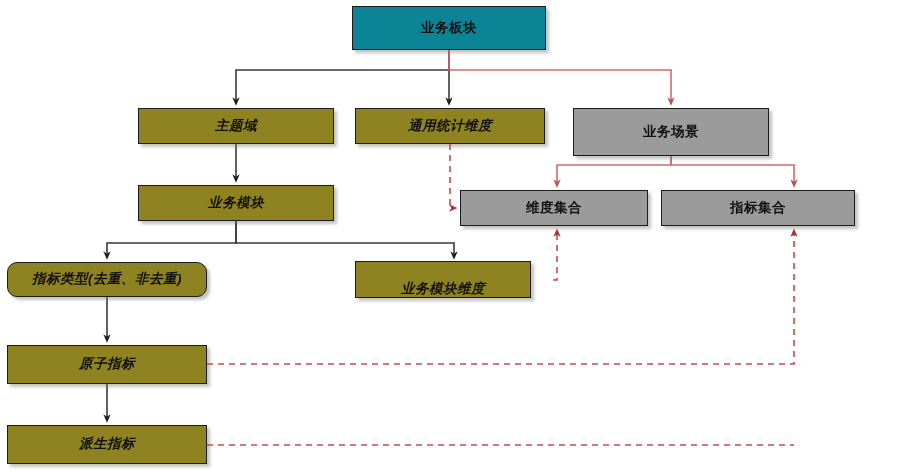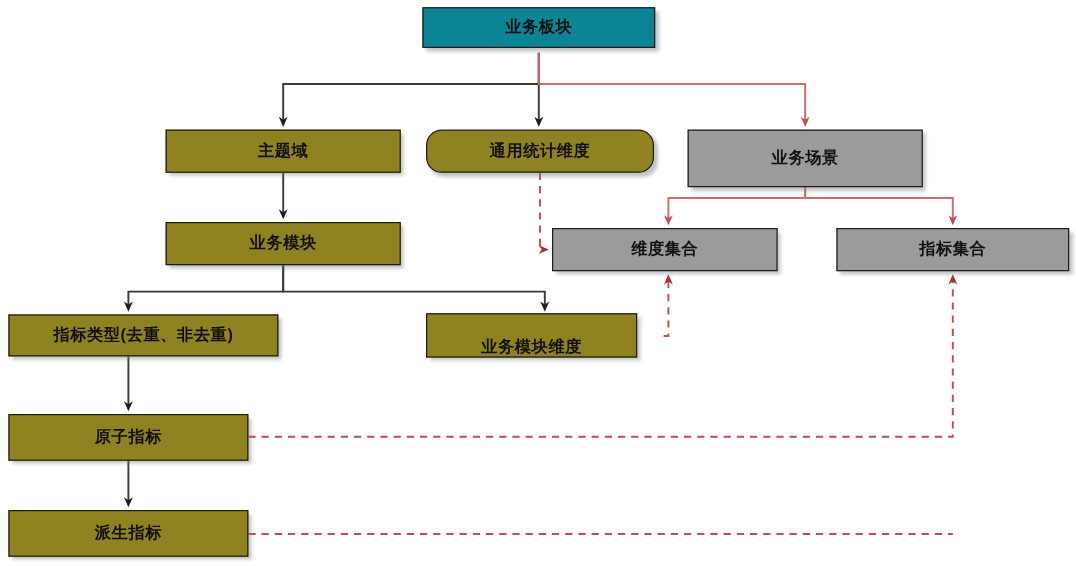--- a/index.html
+++ b/index.html
@@ -19,21 +19,21 @@
     color:#111111;
     font-size:13.5px;
     font-weight:bold;
     letter-spacing:0.5px;
     box-shadow:3px 3px 3px rgba(120,120,120,0.45);
     text-align:center;
     line-height:1.1;
     white-space:nowrap;
   }
   .node.teal{background:#0b8496;}
-  .node.olive{background:#8f8221;}
+  .node.olive{background:#8f8221;font-style:italic;}
   .node.gray{background:#9b9b9b;}
 </style>
 </head>
 <body>
 
 <div id="canvas">
 
   <svg id="edges" viewBox="0 0 897 472">
     <defs>
       <marker id="arrow-black" markerWidth="10" markerHeight="10" refX="5.2" refY="4" orient="auto" markerUnits="userSpaceOnUse">
@@ -70,42 +70,42 @@
 
       <path stroke="#3a3a3a" d="M107,384 L107,419" marker-end="url(#arrow-black)"></path>
 
       <path stroke="#c94a4a" stroke-dasharray="6,5" d="M207,364 L794,364 L794,232" marker-end="url(#arrow-dred)"></path>
 
       <path stroke="#c94a4a" stroke-dasharray="6,5" d="M207,445 L794,445"></path>
     </g>
   </svg>
 
   <div id="nodes">
-      <div class="node teal" style="left: 352px; top: 6px; width: 194px; height: 34px;">
+      <div class="node teal" style="left: 352px; top: 6px; width: 194px; height: 44px;">
         <span>业务板块</span>
       </div>
       <div class="node olive" style="left: 138px; top: 108px; width: 196px; height: 36px;">
         <span>主题域</span>
       </div>
-      <div class="node olive" style="left: 355px; top: 108px; width: 190px; height: 36px; border-radius: 13px;">
+      <div class="node olive" style="left: 355px; top: 108px; width: 190px; height: 36px;">
         <span>通用统计维度</span>
       </div>
       <div class="node gray" style="left: 573px; top: 108px; width: 196px; height: 48px;">
         <span>业务场景</span>
       </div>
       <div class="node olive" style="left: 138px; top: 185px; width: 196px; height: 36px; text-align: center;">
         <span>业务模块</span>
       </div>
       <div class="node gray" style="left: 460px; top: 190px; width: 188px; height: 36px;">
         <span>维度集合</span>
       </div>
-      <div class="node gray" style="left: 697px; top: 190px; width: 194px; height: 36px;">
+      <div class="node gray" style="left: 661px; top: 190px; width: 194px; height: 36px;">
         <span>指标集合</span>
       </div>
-      <div class="node olive" style="left: 7px; top: 262px; width: 225px; height: 35px;">
+      <div class="node olive" style="left: 7px; top: 262px; width: 200px; height: 35px; border-radius: 10px;">
         <span>指标类型(去重、非去重)</span>
       </div>
       <div class="node olive" style="left: 355px; top: 261px; width: 176px; height: 37px; align-items: flex-end;">
         <span>业务模块维度</span>
       </div>
       <div class="node olive" style="left: 7px; top: 345px; width: 200px; height: 39px;">
         <span>原子指标</span>
       </div>
       <div class="node olive" style="left: 7px; top: 425px; width: 200px; height: 39px;">
         <span>派生指标</span>

